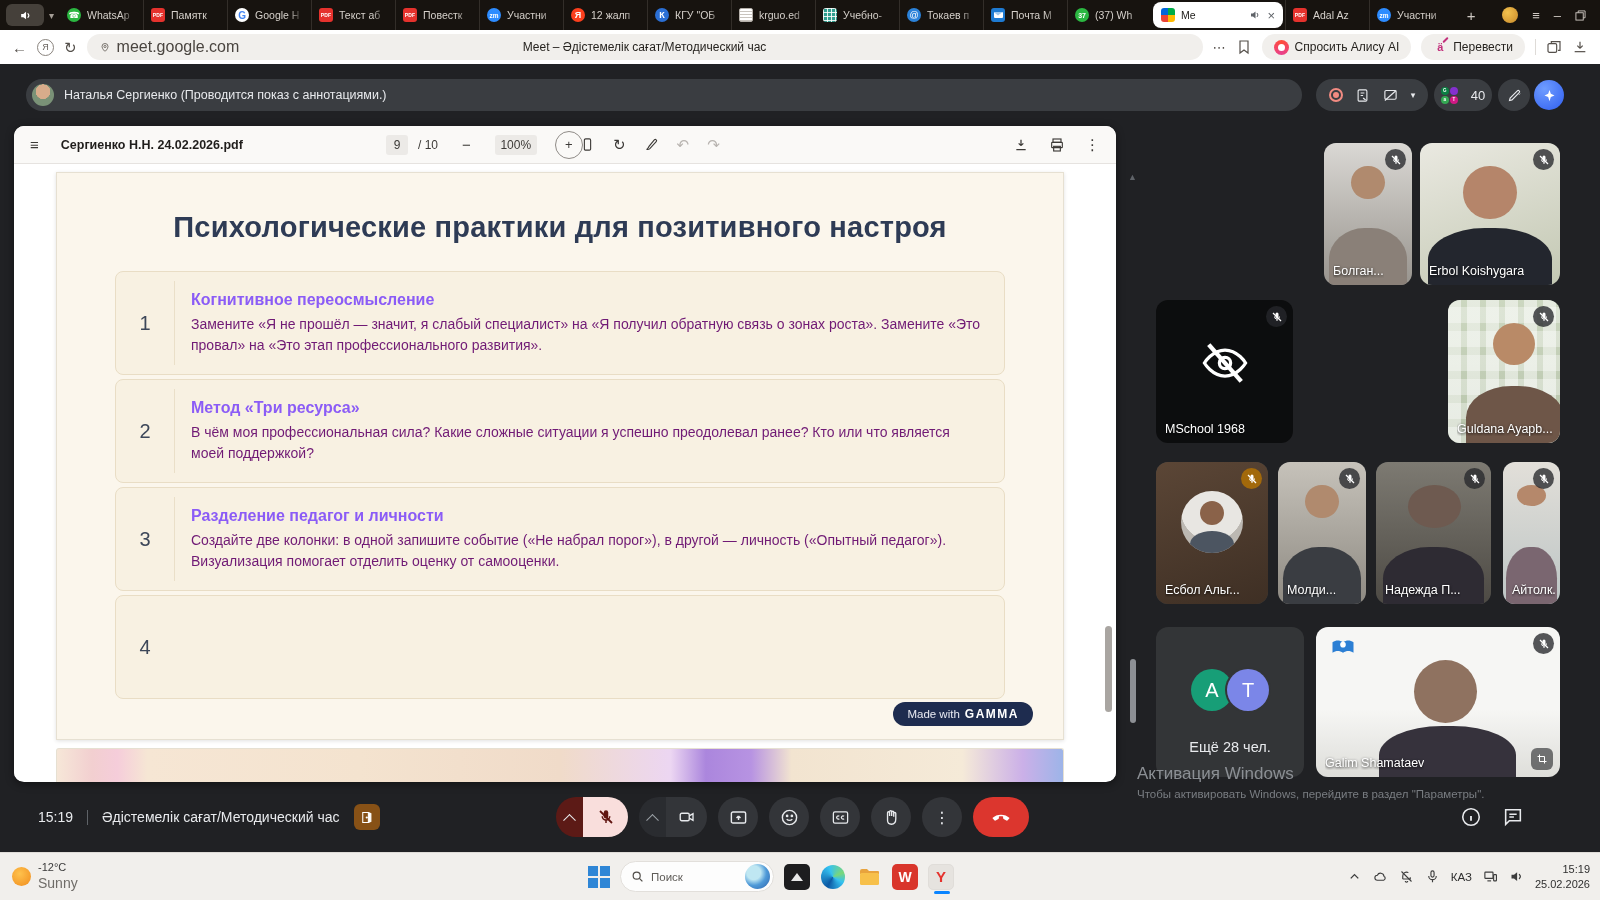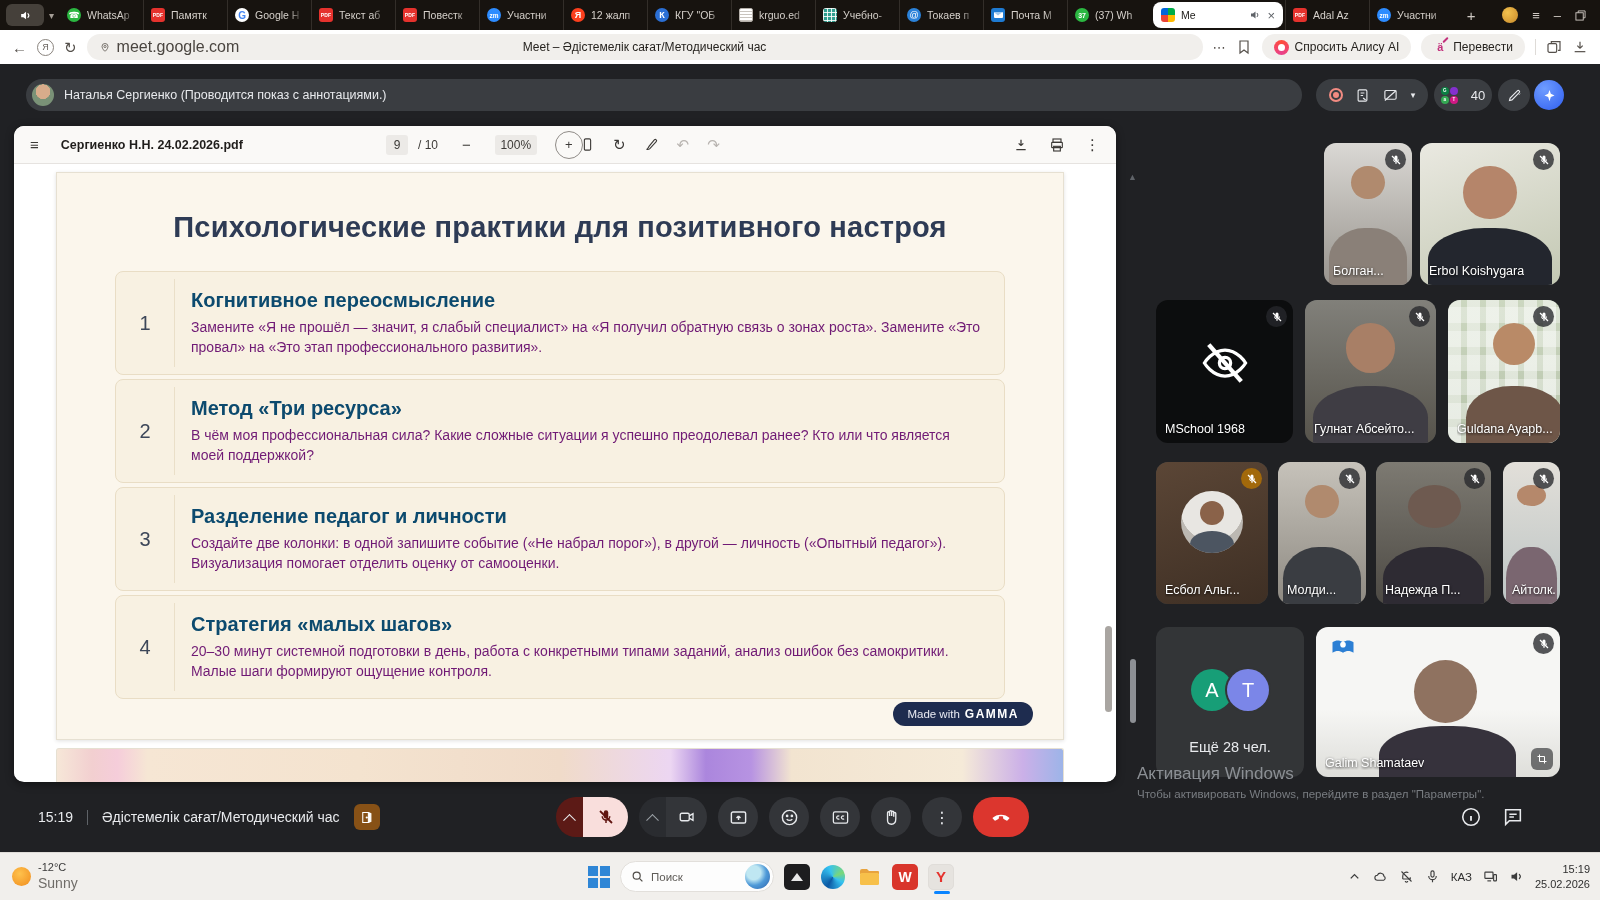--- a/index.html
+++ b/index.html
@@ -124,21 +124,21 @@
 
   .slide{position:absolute;left:42px;top:8px;width:1008px;height:568px;background:#fbf6ec;
     border:1px solid #e6e0d2;box-shadow:0 1px 4px rgba(0,0,0,.12)}
   .slide-title{position:absolute;left:0;right:0;top:38px;text-align:center;font-size:29px;
     font-weight:600;color:#2e3b55;letter-spacing:.2px}
   .card{position:absolute;left:58px;width:890px;height:104px;background:#f8f1e2;
     border:1px solid #e9ddc5;border-radius:8px;display:flex;align-items:center}
   .c1{top:98px}.c2{top:206px}.c3{top:314px}.c4{top:422px}
   .card-num{width:58px;text-align:center;font-size:20px;color:#3d4759;flex:none}
   .card-body{flex:1;border-left:1px solid #eadfc8;padding:10px 18px 10px 16px}
-  .card-h{font-size:20px;font-weight:bold;color:#0c4a6e;margin-bottom:5px}
+  .card-h{font-size:16px;font-weight:bold;color:#8b5cf6;margin-bottom:5px}
   .card-p{font-size:14px;color:#701a75;line-height:1.45;max-width:820px}
   .gamma{position:absolute;right:30px;bottom:13px;background:#1e2c4f;border-radius:13px;
     padding:5px 14px;display:flex;align-items:center;gap:5px}
   .gamma .gp{color:#e8eaf2;font-size:11.5px}
   .gamma .gb{color:#fff;font-size:12px;font-weight:bold;letter-spacing:1.5px}
   .nextpage{position:absolute;left:42px;top:584px;width:1008px;height:40px;border:1px solid #e6e0d2;
     border-bottom:none;border-radius:3px 3px 0 0;background:linear-gradient(90deg,
       #f6e7d8 0%,#f2cfd0 3.5%,#f5cdda 6%,#f6e6d4 9%,#f4e3cf 30%,#f0dbc9 50%,#ecd6f2 61%,
       #ab86dd 64.5%,#b793e2 69%,#f2e4d0 73%,#f5ead8 90%,#cbb0e8 96%,#9db4e8 100%)}
   .pdf-scroll{position:absolute;right:4px;top:462px;width:7px;height:86px;border-radius:4px;background:#a9a5a1}
@@ -512,24 +512,20 @@
           </div>
           <div class="card c3">
             <div class="card-num">3</div>
             <div class="card-body">
               <div class="card-h">Разделение педагог и личности</div>
               <div class="card-p">Создайте две колонки: в одной запишите событие («Не набрал порог»), в другой — личность («Опытный педагог»). Визуализация помогает отделить оценку от самооценки.</div>
             </div>
           </div>
           <div class="card c4">
             <div class="card-num">4</div>
-            <div class="card-body">
-              <div class="card-h">Стратегия «малых шагов»</div>
-              <div class="card-p">20–30 минут системной подготовки в день, работа с конкретными типами заданий, анализ ошибок без самокритики. Малые шаги формируют ощущение контроля.</div>
-            </div>
           </div>
 
           <div class="gamma">
             <span class="gp">Made with</span>
             <span class="gb">GAMMA</span>
           </div>
         </div>
         <div class="nextpage"></div>
         <div class="pdf-scroll"></div>
       </div>
@@ -570,32 +566,20 @@
         </svg>
       <div class="mic-badge">
           <svg viewBox="0 0 24 24">
             <path d="M12 14a3 3 0 0 0 3-3V6a3 3 0 0 0-6 0v5a3 3 0 0 0 3 3z" fill="#fff"></path>
             <path d="M17 11a5 5 0 0 1-10 0" stroke="#fff" stroke-width="2" fill="none"></path>
             <path d="M12 16v4" stroke="#fff" stroke-width="2"></path>
             <path d="M4 4l16 16" stroke="#fff" stroke-width="2.4"></path>
           </svg>
         </div>
       <div class="pname">MSchool 1968</div>
-    </div>
-    <div class="tile t5">
-      <div class="vid"></div>
-      <div class="mic-badge">
-          <svg viewBox="0 0 24 24">
-            <path d="M12 14a3 3 0 0 0 3-3V6a3 3 0 0 0-6 0v5a3 3 0 0 0 3 3z" fill="#fff"></path>
-            <path d="M17 11a5 5 0 0 1-10 0" stroke="#fff" stroke-width="2" fill="none"></path>
-            <path d="M12 16v4" stroke="#fff" stroke-width="2"></path>
-            <path d="M4 4l16 16" stroke="#fff" stroke-width="2.4"></path>
-          </svg>
-        </div>
-      <div class="pname">Гулнат Абсейто...</div>
     </div>
     <div class="tile t6">
       <div class="vid"></div>
       <div class="mic-badge">
           <svg viewBox="0 0 24 24">
             <path d="M12 14a3 3 0 0 0 3-3V6a3 3 0 0 0-6 0v5a3 3 0 0 0 3 3z" fill="#fff"></path>
             <path d="M17 11a5 5 0 0 1-10 0" stroke="#fff" stroke-width="2" fill="none"></path>
             <path d="M12 16v4" stroke="#fff" stroke-width="2"></path>
             <path d="M4 4l16 16" stroke="#fff" stroke-width="2.4"></path>
           </svg>

